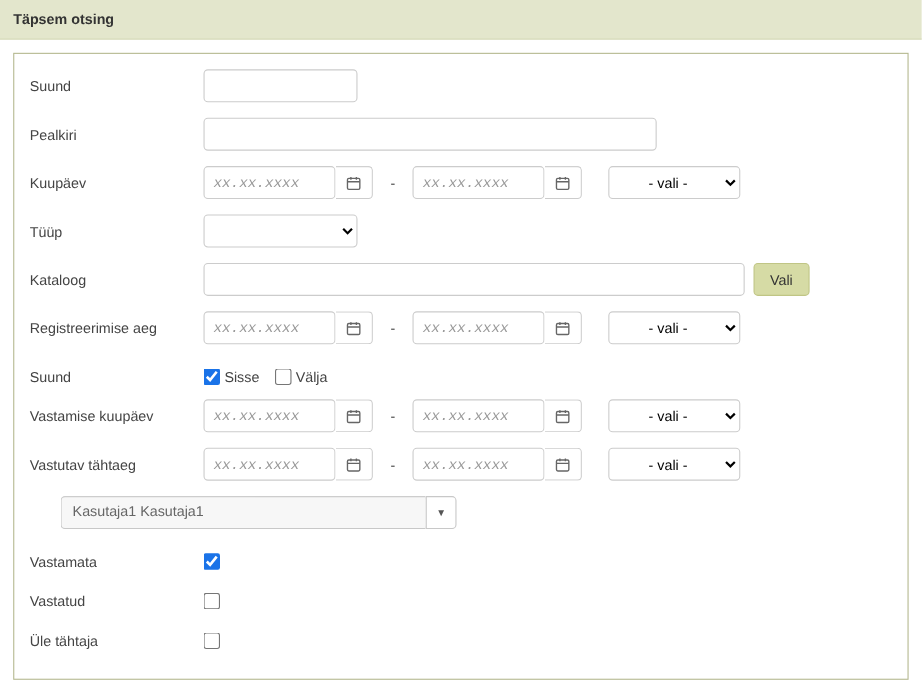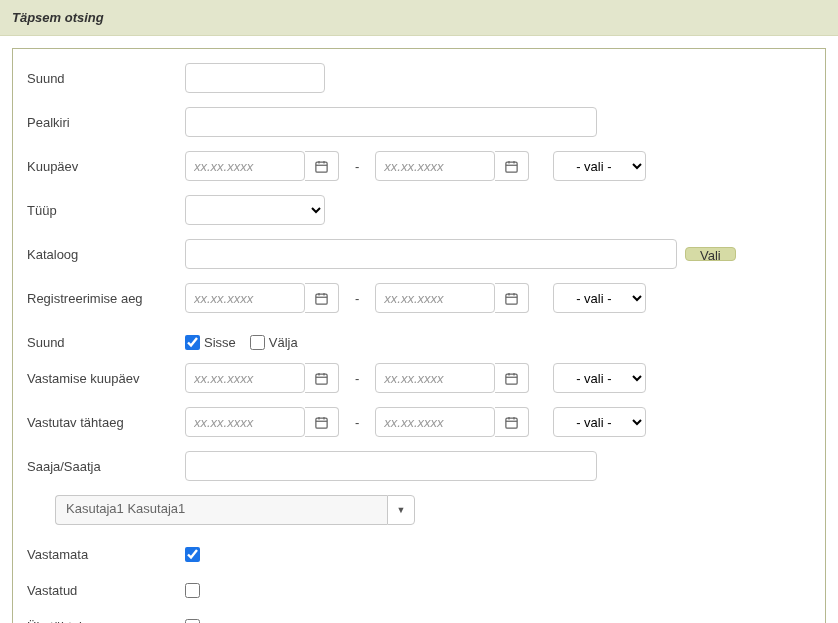--- a/index.html
+++ b/index.html
@@ -12,21 +12,20 @@
     background: #fff;
     width: 838px;
   }
   .header {
     background: #e3e6cc;
     padding: 10px 12px;
     font-weight: bold;
     font-size: 13px;
     color: #333;
     border-bottom: 1px solid #d6d9b8;
-    font-style: italic;
   }
   .form-wrap {
     margin: 12px;
     border: 1px solid #b5b88f;
     padding: 14px 14px 14px 14px;
   }
   .row {
     display: flex;
     align-items: center;
     margin-bottom: 14px;
@@ -42,21 +41,21 @@
     display: flex;
     align-items: center;
     gap: 0;
     flex: 1;
   }
   input[type="text"] {
     border: 1px solid #ccc;
     border-radius: 4px;
     height: 30px;
     padding: 4px 8px;
-    font-family: Liberation Sans, sans-serif;
+    font-family: Liberation Mono, monospace;
     font-size: 13px;
     outline: none;
   }
   .w-number { width: 140px; }
   .w-title { width: 412px; }
   .w-date { width: 120px; font-style: italic; color: #888; }
   .w-catalog { width: 492px; }
   .w-recip { width: 412px; }
   .icon-btn {
     height: 30px;
@@ -82,27 +81,27 @@
   select {
     height: 30px;
     border: 1px solid #ccc;
     border-radius: 4px;
     font-family: inherit;
     font-size: 13px;
     padding: 3px 6px;
     background: #fff;
   }
   .sel-type { width: 140px; }
-  .sel-vali { width: 93px; margin-left: 24px; text-align: center; }
+  .sel-vali { width: 120px; margin-left: 24px; text-align: center; }
   .vali-btn {
     margin-left: 8px;
     background: #d6dba5;
     border: 1px solid #c0c585;
     border-radius: 4px;
-    height: 14px;
+    height: 30px;
     padding: 0 14px;
     cursor: pointer;
     font-family: inherit;
     font-size: 13px;
     color: #333;
   }
   .checkrow label {
     margin-left: 4px;
     margin-right: 14px;
   }
@@ -299,26 +298,20 @@
             <line x1="8" y1="3" x2="8" y2="7"></line>
             <line x1="16" y1="3" x2="16" y2="7"></line>
           </svg>
       </button>
       <select class="sel-vali">
         <option>- vali -</option>
       </select>
     </div>
   </div>
 
-  <div class="row">
-    <div class="label">Saaja/Saatja</div>
-    <div class="ctrls">
-      <input type="text" class="w-recip" style="">
-    </div>
-  </div>
 
   <div class="row">
     <div class="ctrls">
       <div class="combo">
         <div class="combo-input">Kasutaja1 Kasutaja1</div>
         <button class="combo-btn">
           <span>▼</span>
         </button>
       </div>
     </div>

